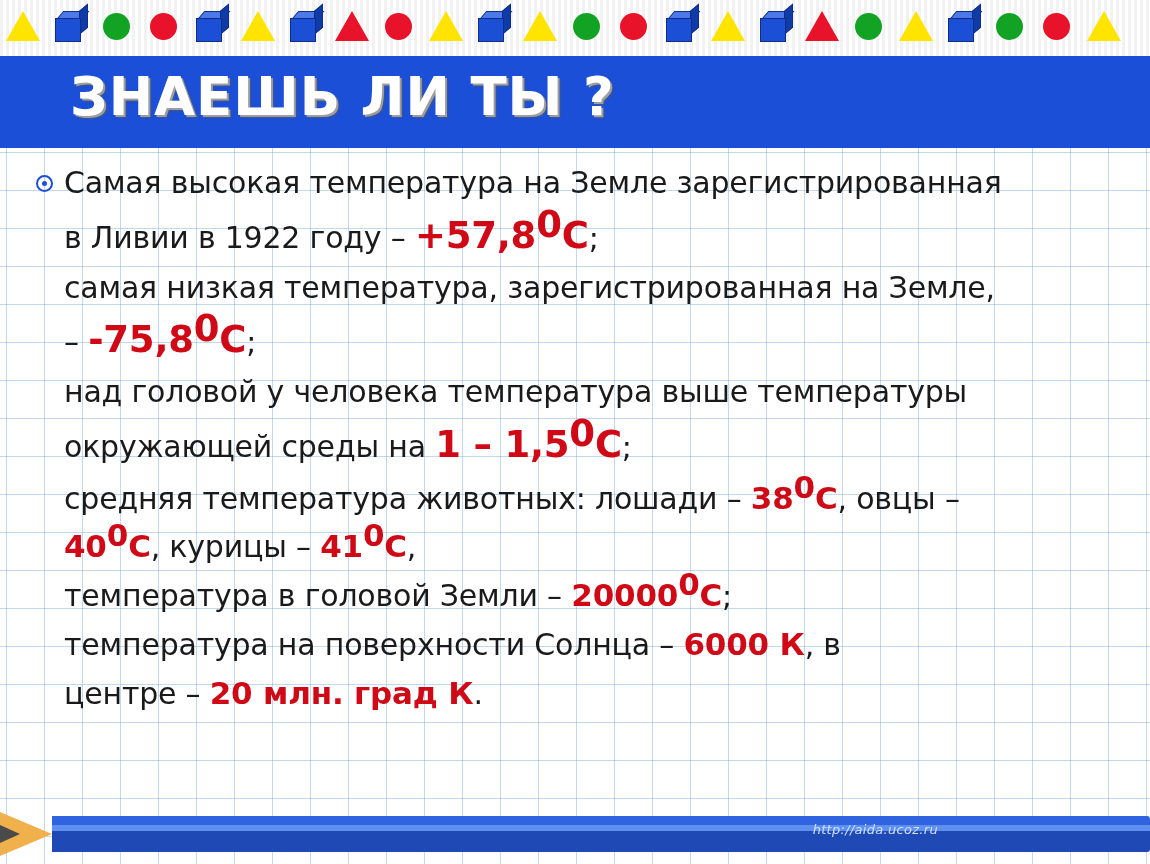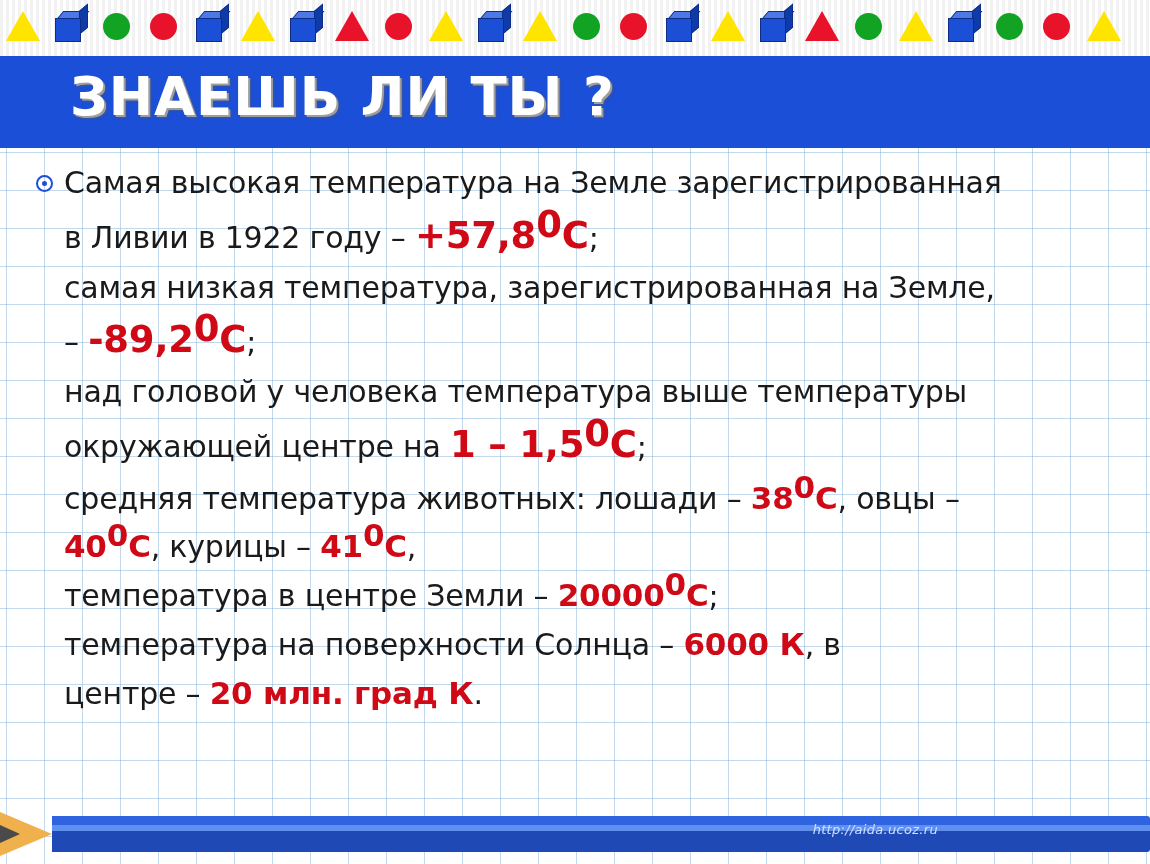--- a/index.html
+++ b/index.html
@@ -326,26 +326,26 @@
   <div class="title-banner"></div>
   <div class="title-text">ЗНАЕШЬ ЛИ ТЫ ?</div>
 
   <div class="content">
     <div class="bullet-mark"></div>
 
     <p class="para">
       <span>Самая высокая температура на Земле зарегистрированная</span><br>
       <span>в Ливии в 1922 году – </span><span class="hot big">+57,8</span><span class="hot big sup">0</span><span class="hot big">C</span><span>;</span><br>
       <span>самая низкая температура, зарегистрированная на Земле,</span><br>
-      <span>– </span><span class="hot big">-89,2</span><span class="hot big sup">0</span><span class="hot big">C</span><span>;</span><br>
+      <span>– </span><span class="hot big">-75,8</span><span class="hot big sup">0</span><span class="hot big">C</span><span>;</span><br>
       <span>над головой у человека температура выше температуры</span><br>
-      <span>окружающей центре на </span><span class="hot big">1 – 1,5</span><span class="hot big sup">0</span><span class="hot big">C</span><span>;</span><br>
+      <span>окружающей среды на </span><span class="hot big">1 – 1,5</span><span class="hot big sup">0</span><span class="hot big">C</span><span>;</span><br>
       <span>средняя температура животных: лошади – </span><span class="hot bigger">38</span><span class="hot bigger sup">0</span><span class="hot bigger">C</span><span>, овцы –</span><br>
       <span class="hot bigger">40</span><span class="hot bigger sup">0</span><span class="hot bigger">C</span><span>, курицы – </span><span class="hot bigger">41</span><span class="hot bigger sup">0</span><span class="hot bigger">C</span><span>,</span><br>
-      <span>температура в центре Земли – </span><span class="hot bigger">20000</span><span class="hot bigger sup">0</span><span class="hot bigger">C</span><span>;</span><br>
+      <span>температура в головой Земли – </span><span class="hot bigger">20000</span><span class="hot bigger sup">0</span><span class="hot bigger">C</span><span>;</span><br>
       <span>температура на поверхности Солнца – </span><span class="hot bigger">6000 К</span><span>, в</span><br>
       <span>центре – </span><span class="hot bigger">20 млн. град К</span><span>.</span>
     </p>
   </div>
 
   <div class="pencil">
     <div class="pencil-tip"></div>
     <div class="pencil-tip-lead"></div>
     <div class="pencil-body"></div>
     <div class="pencil-url">http://aida.ucoz.ru</div>

